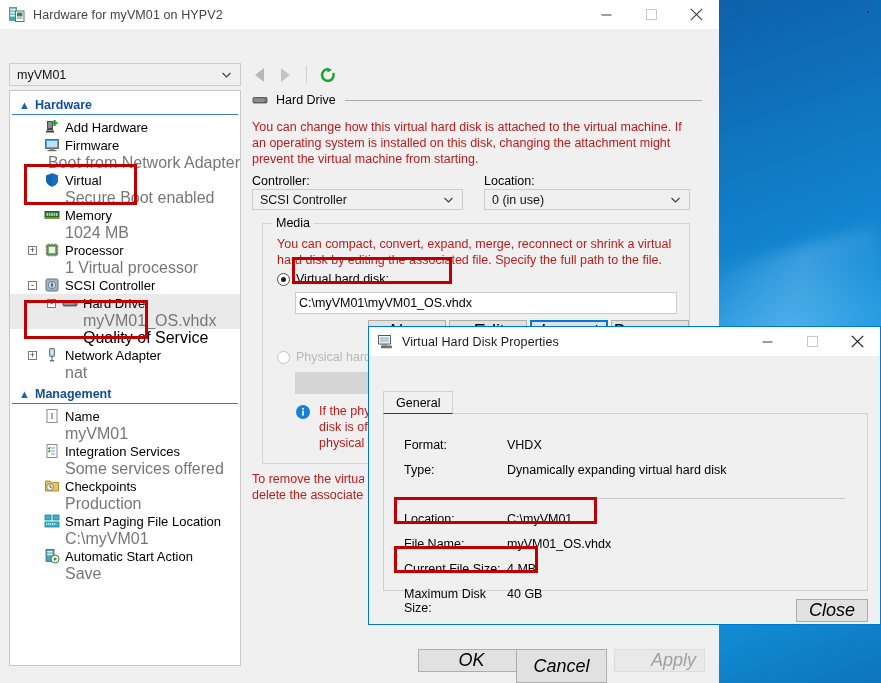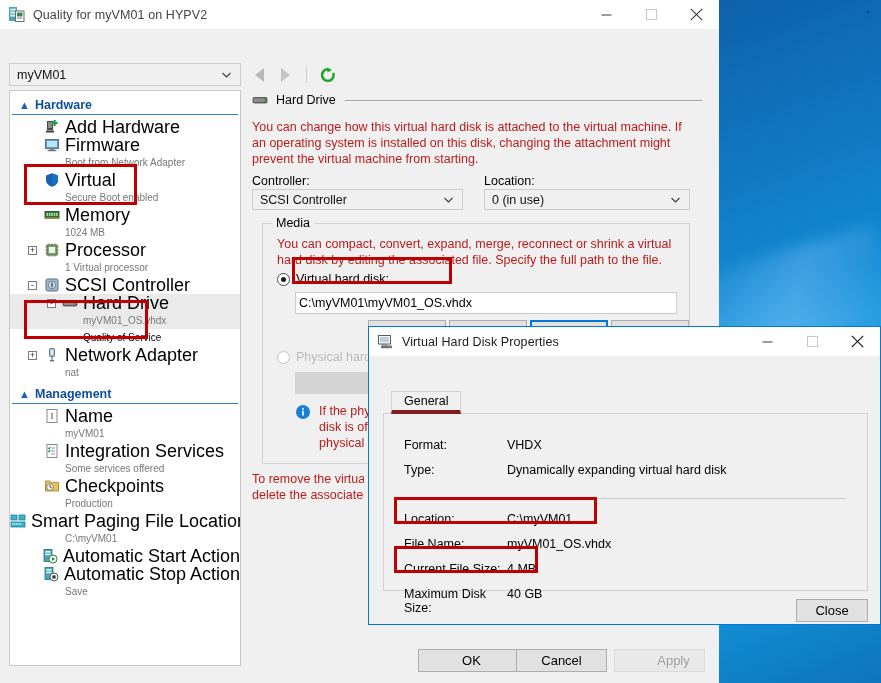--- a/index.html
+++ b/index.html
@@ -95,23 +95,23 @@
   .grp .glabel { margin-left: 4px; font-weight: bold; color: #0f4fa0; font-size: 12.5px; }
 
   .row { position: relative; height: 18px; display: flex; align-items: center; }
   .row.sel { background: #eaeaea; }
   .row .exp {
     position: absolute; width: 9px; height: 9px; box-sizing: border-box;
     border: 1px solid #7a7a7a; background: #fff; color: #333;
     font-size: 9px; line-height: 7px; text-align: center; font-family: "Liberation Sans", sans-serif;
   }
   .row .ico { width: 16px; height: 16px; position: relative; flex: 0 0 auto; }
-  .row .lbl { margin-left: 5px; font-size: 18px; color: #000; white-space: nowrap; }
+  .row .lbl { margin-left: 5px; font-size: 13px; color: #000; white-space: nowrap; }
   .sub { height: 17px; display: flex; align-items: center; }
-  .sub .slbl { font-size: 10px; color: #777; white-space: nowrap; }
+  .sub .slbl { font-size: 16px; color: #777; white-space: nowrap; }
   .sub.selsub { background: #eaeaea; }
 
   
   #detail-pane { position: absolute; left: 252px; top: 61px; width: 450px; height: 576px; }
   .pane-head { display: flex; align-items: center; height: 20px; }
   .pane-head .ico { width: 16px; height: 16px; position: relative; }
   .pane-head .ttl { margin-left: 8px; font-size: 12.5px; white-space: nowrap; }
   .pane-head .rule { flex: 1; height: 1px; background: #a9a9a9; margin-left: 9px; }
 
   .para { font-size: 12.5px; line-height: 16px; color: #b91c1c; }
@@ -141,22 +141,22 @@
 
   .textbox {
     position: absolute; box-sizing: border-box; background: #fff;
     border: 1px solid #cbcbcb; font-size: 12.5px; color: #000;
     display: flex; align-items: center; padding-left: 3px;
   }
   .textbox.dis { background: #d4d4d4; border-color: #d4d4d4; }
 
   .btn {
     position: absolute; box-sizing: border-box; background: #e1e1e1;
-    border: 1px solid #adadad; font-size: 13px; color: #000;
-    display: flex; align-items: center; justify-content: center;
+    border: 1px solid #adadad; font-size: 18px; color: #000;
+    display: flex; align-items: center; justify-content: center; font-style: italic;
   }
   .btn.focus { border: 2px solid #0078d7; }
   .btn.disabled { color: #a0a0a0; background: #e9e9e9; border-color: #dcdcdc; }
 
   .infoicon { position: absolute; width: 16px; height: 16px; }
 
   
   .redbox { position: absolute; border: 3px solid #c00000; box-sizing: border-box; pointer-events: none; }
 
   
@@ -196,21 +196,21 @@
         <svg width="17" height="17" viewBox="0 0 17 17">
           <rect x="1" y="1" width="8" height="14" fill="#4aa5a8"></rect>
           <rect x="2.2" y="2.6" width="5.6" height="2" fill="#d9f0f1"></rect>
           <rect x="2.2" y="5.6" width="5.6" height="2" fill="#d9f0f1"></rect>
           <rect x="2.2" y="8.6" width="5.6" height="2" fill="#d9f0f1"></rect>
           <rect x="7.5" y="5" width="8.5" height="10.5" fill="#fff" stroke="#6b6b6b" stroke-width="1"></rect>
           <rect x="9" y="6.5" width="5.5" height="4" fill="#2e8b57"></rect>
           <rect x="9" y="11.5" width="5.5" height="1.3" fill="#9a9a9a"></rect>
         </svg>
       </div>
-      <div class="tb-text">Quality for myVM01 on HYPV2</div>
+      <div class="tb-text">Hardware for myVM01 on HYPV2</div>
       <div class="winbtns">
         <div class="winbtn">
           <svg width="11" height="11" viewBox="0 0 11 11">
               <line x1="0.5" y1="6" x2="10.5" y2="6" stroke="#3a3a3a" stroke-width="1"></line>
             </svg>
         </div>
         <div class="winbtn">
           <svg width="11" height="11" viewBox="0 0 11 11">
               <rect x="0.5" y="0.5" width="10" height="10" fill="none" stroke="#c9c9c9" stroke-width="1"></rect>
             </svg>
@@ -494,33 +494,20 @@
                 <rect x="2" y="1.5" width="8" height="12" fill="#4aa5b8" stroke="#25707f" stroke-width="0.8"></rect>
                 <rect x="3.2" y="3" width="5.4" height="1.6" fill="#dff2f5"></rect>
                 <rect x="3.2" y="5.6" width="5.4" height="1.6" fill="#dff2f5"></rect>
                 <circle cx="11" cy="11" r="4" fill="#fff" stroke="#3a7f3a" stroke-width="1"></circle>
                 <polygon points="9.8,8.9 13.2,11 9.8,13.1" fill="#2f8f3f"></polygon>
               </svg>
             </span>
             <span class="lbl">Automatic Start Action</span>
           </div>
 
-          <div class="row">
-            <span style="width:34px"></span>
-            <span class="ico">
-              <svg width="16" height="16" viewBox="0 0 16 16">
-                <rect x="2" y="1.5" width="8" height="12" fill="#4aa5b8" stroke="#25707f" stroke-width="0.8"></rect>
-                <rect x="3.2" y="3" width="5.4" height="1.6" fill="#dff2f5"></rect>
-                <rect x="3.2" y="5.6" width="5.4" height="1.6" fill="#dff2f5"></rect>
-                <circle cx="11" cy="11" r="4" fill="#fff" stroke="#555" stroke-width="1"></circle>
-                <rect x="9.4" y="9.4" width="3.2" height="3.2" fill="#333"></rect>
-              </svg>
-            </span>
-            <span class="lbl">Automatic Stop Action</span>
-          </div>
           <div class="sub">
             <span style="width:55px"></span>
             <span class="slbl">Save</span>
           </div>
 
         </div>
       </div>
 
       <div id="detail-pane">
 
@@ -594,21 +581,21 @@
           <div class="para" style="position:absolute; left:56px; top:179px; width:84px; overflow:hidden; white-space:nowrap;">If the phy</div>
           <div class="para" style="position:absolute; left:56px; top:195px; width:84px; overflow:hidden; white-space:nowrap;">disk is off</div>
           <div class="para" style="position:absolute; left:56px; top:211px; width:84px; overflow:hidden; white-space:nowrap;">physical h</div>
         </div>
 
         <div class="para" style="position:absolute; left:0; top:381px; width:112px; overflow:hidden; white-space:nowrap;">To remove the virtual</div>
         <div class="para" style="position:absolute; left:0; top:397px; width:112px; overflow:hidden; white-space:nowrap;">delete the associated</div>
       </div>
 
       <div class="btn" style="left:418px; top:620px; width:107px; height:23px;">OK</div>
-      <div class="btn" style="left:516px; top:620px; width:91px; height:23px;">Cancel</div>
+      <div class="btn" style="left:516px; top:620px; width:91px; height:34px;">Cancel</div>
       <div class="btn disabled" style="left:614px; top:620px; width:91px; height:23px;padding-left:28px;">Apply</div>
 
     </div>
   </div>
 
   <div class="window" id="vhd-dialog">
     <div class="titlebar">
       <div class="tb-icon">
         <svg width="17" height="17" viewBox="0 0 17 17">
           <rect x="1.5" y="2.5" width="12" height="8.5" fill="#fff" stroke="#5a5a5a" stroke-width="1"></rect>
@@ -634,21 +621,21 @@
           <svg width="13" height="13" viewBox="0 0 13 13">
               <line x1="0.8" y1="0.8" x2="12.2" y2="12.2" stroke="#1a1a1a" stroke-width="1.2"></line>
               <line x1="12.2" y1="0.8" x2="0.8" y2="12.2" stroke="#1a1a1a" stroke-width="1.2"></line>
             </svg>
         </div>
       </div>
     </div>
 
     <div class="body">
       <div class="tabstrip">
-        <div class="tab" style="background:#f0f0f0; border-bottom:4px solid #7f1d1d; z-index:2;margin-left:8px;">General</div>
+        <div class="tab" style="background:#f0f0f0; border-bottom:1px solid #7f1d1d; z-index:2;">General</div>
       </div>
 
       <div class="tabpanel">
         <div class="proprow" style="left:20px; top:24px;">
           <span style="width:103px;">Format:</span>
           <span>VHDX</span>
         </div>
         <div class="proprow" style="left:20px; top:49px;">
           <span style="width:103px;">Type:</span>
           <span>Dynamically expanding virtual hard disk</span>

